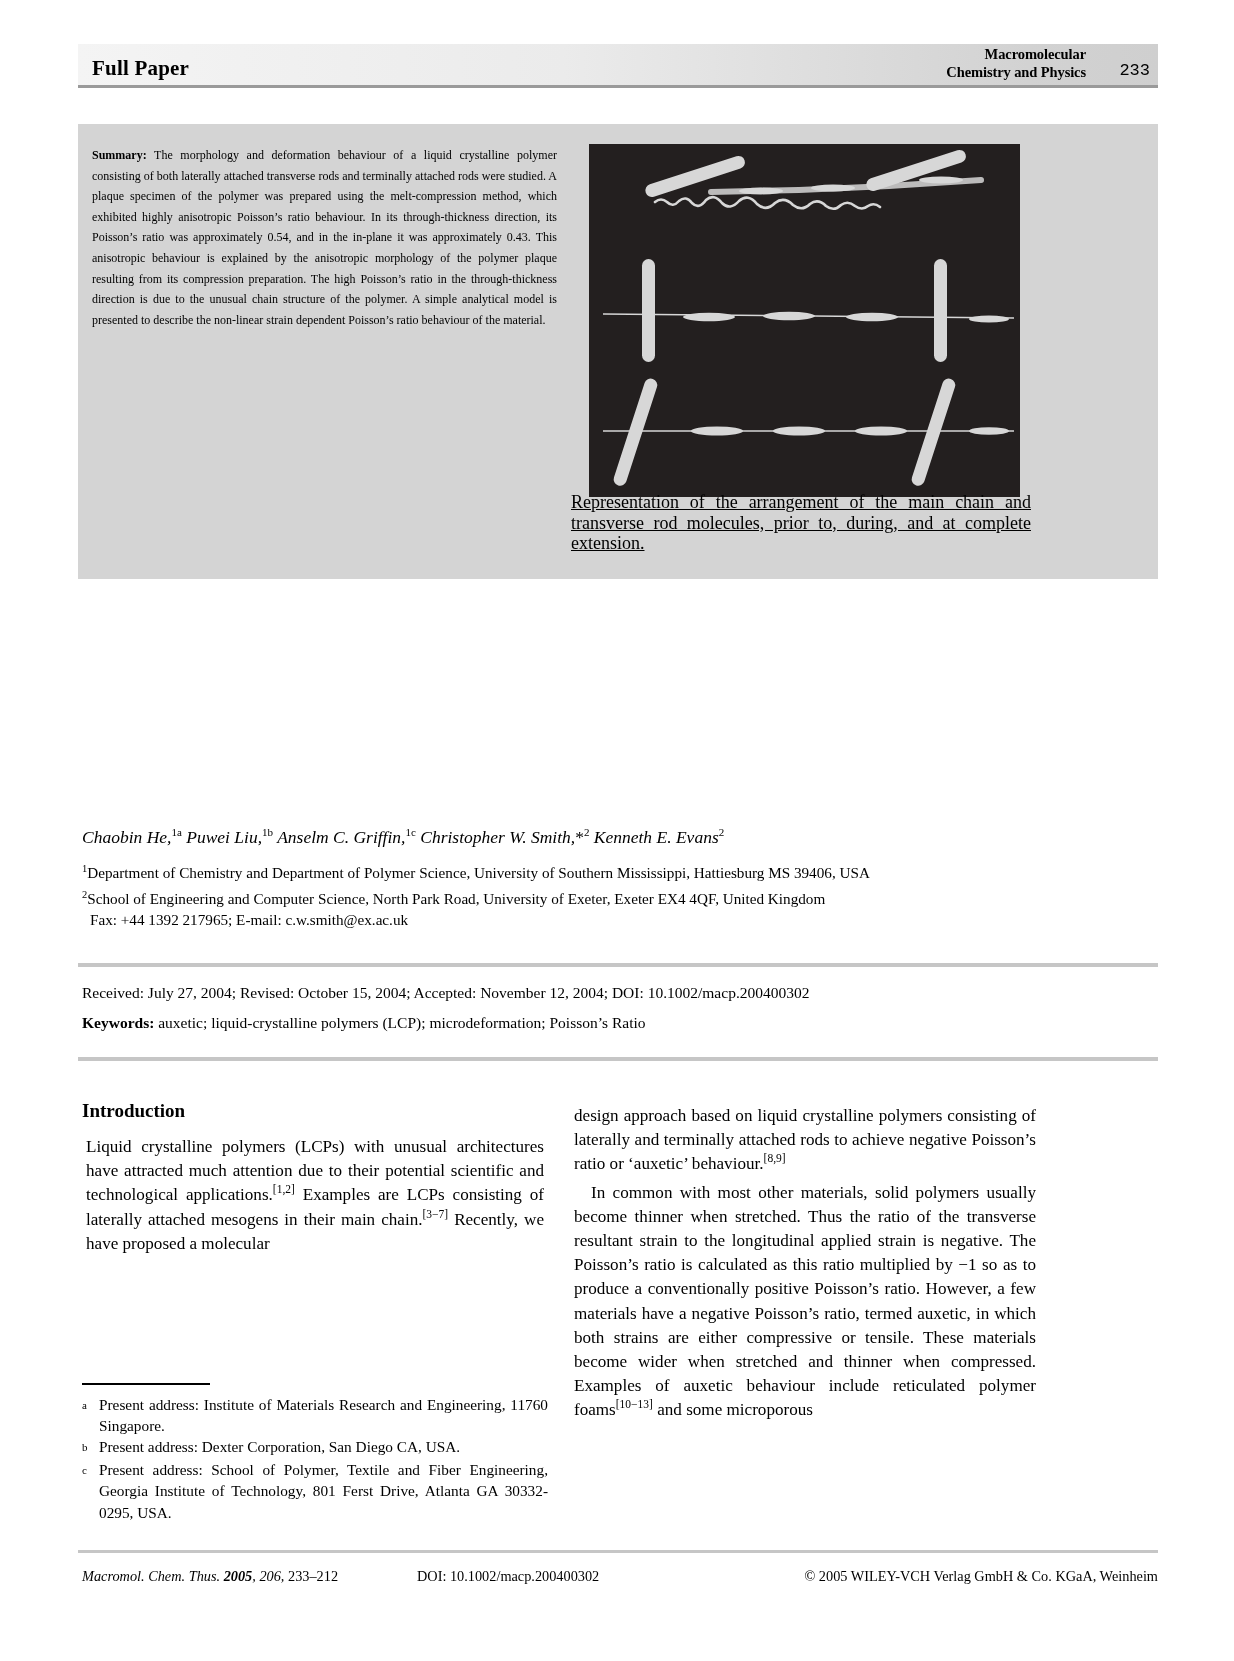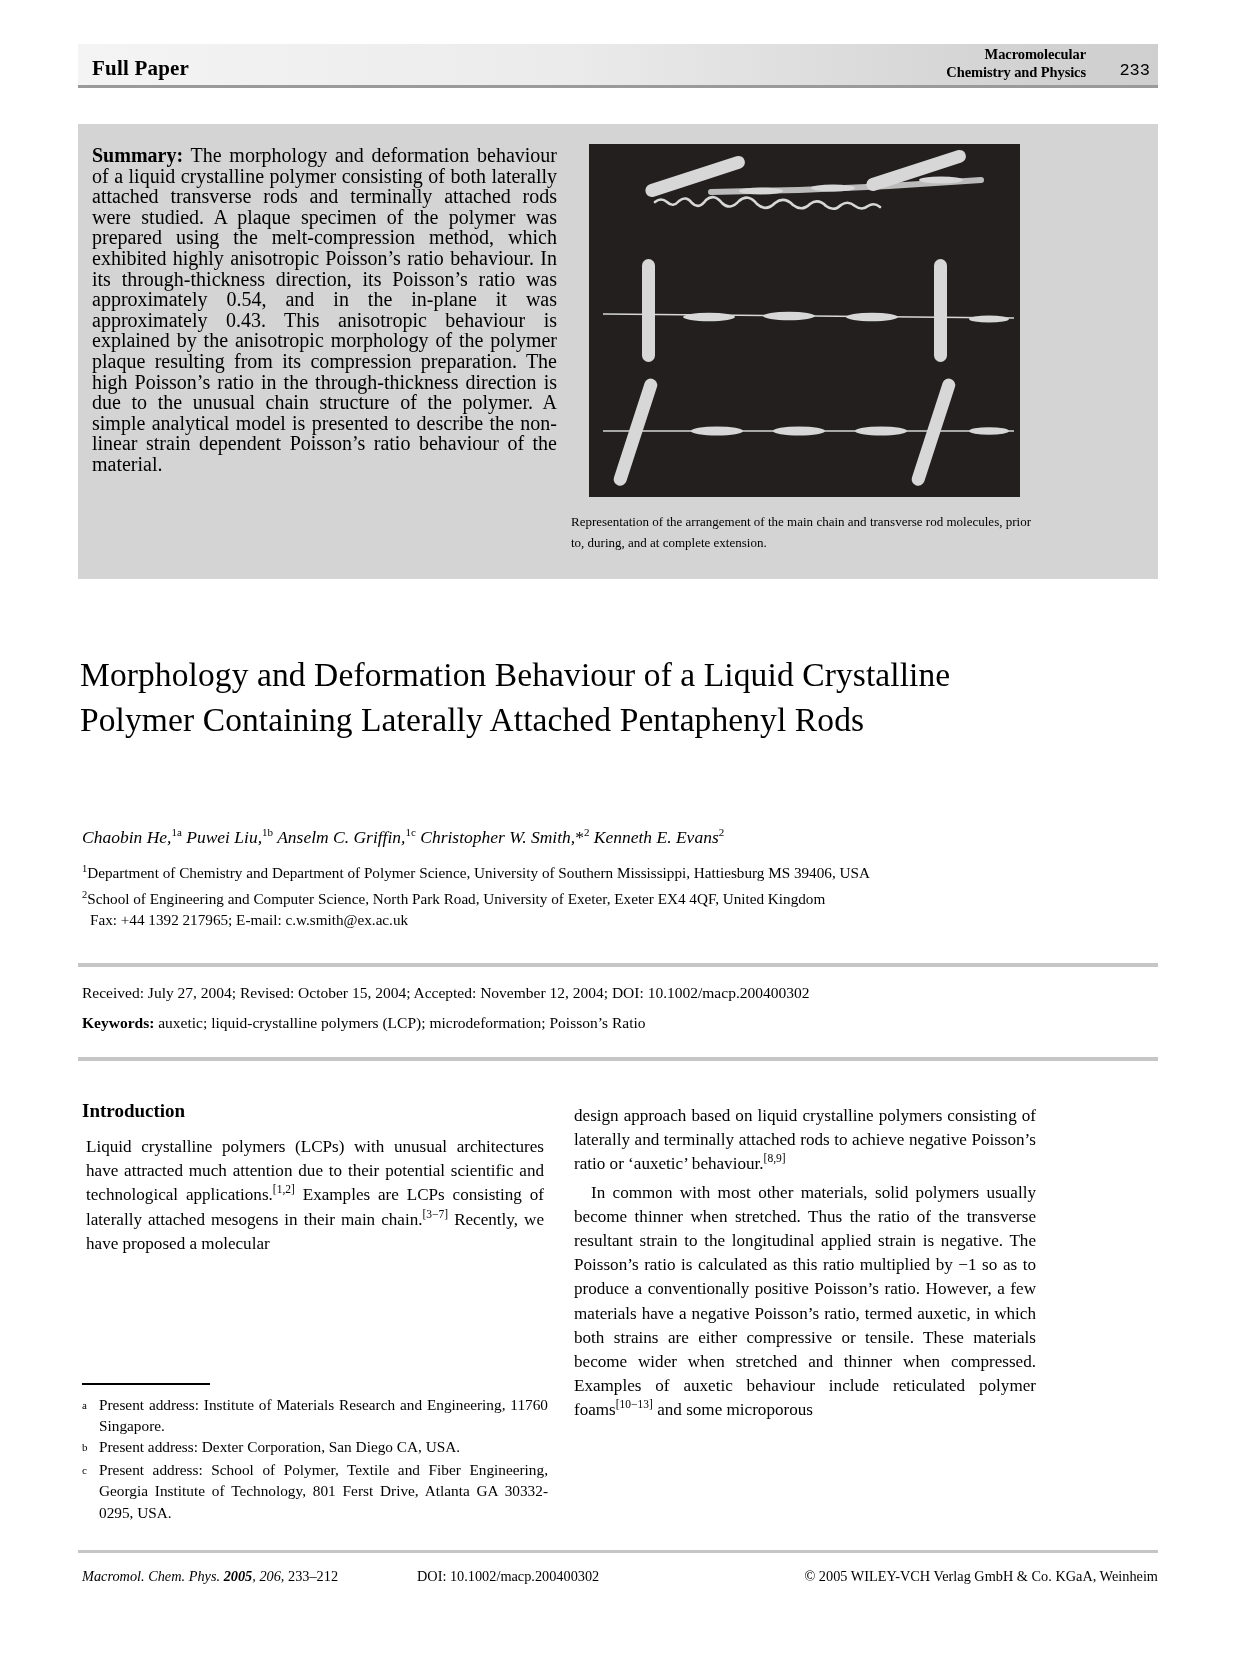--- a/index.html
+++ b/index.html
@@ -71,44 +71,45 @@
     top: 124px;
     width: 1080px;
     height: 455px;
     background: #d4d4d4;
   }
   .summary-text {
     position: absolute;
     left: 14px;
     top: 21px;
     width: 465px;
-    font-size: 20px;
+    font-size: 12px;
     line-height: 20.6px;
     text-align: justify;
     hyphens: none;
   }
   .summary-text b { font-weight: bold; }
 
   .ga-figure {
     position: absolute;
     left: 511px;
     top: 20px;
     width: 431px;
     height: 353px;
     background: #231f1f;
     overflow: hidden;
   }
   .ga-caption {
     position: absolute;
     left: 493px;
-    top: 388px;
+    top: 368px;
     width: 460px;
-    font-size: 13px;
+    font-size: 18px;
     line-height: 20.5px;
     text-align: justify;
+    text-decoration: underline;
   }
 
   
   .title {
     position: absolute;
     left: 80px;
     top: 630px;
     width: 900px;
     font-size: 33.5px;
     line-height: 45px;
@@ -302,21 +303,20 @@
           <ellipse cx="210" cy="287" rx="26" ry="4.5" fill="#d7d7d7"></ellipse>
           <ellipse cx="292" cy="287" rx="26" ry="4.5" fill="#d7d7d7"></ellipse>
           <ellipse cx="400" cy="287" rx="20" ry="3.8" fill="#d7d7d7"></ellipse>
         </g>
       </svg>
     </div>
 
     <div class="ga-caption">Representation of the arrangement of the main chain and transverse rod molecules, prior to, during, and at complete extension.</div>
   </div>
 
-  <h1 class="title">Morphology and Deformation Behaviour of a Liquid Crystalline Polymer Containing Laterally Attached Pentaphenyl Rods</h1>
 
   <div class="authors">
     <span><span>Chaobin He,</span><sup>1a</sup></span>
     <span><span>Puwei Liu,</span><sup>1b</sup></span>
     <span><span>Anselm C. Griffin,</span><sup>1c</sup></span>
     <span><span>Christopher W. Smith,</span><span class="star">*</span><sup>2</sup></span>
     <span><span>Kenneth E. Evans</span><sup>2</sup></span>
   </div>
 
   <div class="affils">
@@ -351,18 +351,18 @@
       <div class="fn-body">Present address: Dexter Corporation, San Diego CA, USA.</div>
     </div>
     <div class="fn-item">
       <div class="fn-mark">c</div>
       <div class="fn-body">Present address: School of Polymer, Textile and Fiber Engineering, Georgia Institute of Technology, 801 Ferst Drive, Atlanta GA 30332-0295, USA.</div>
     </div>
   </div>
 
   <div class="rule rule-3"></div>
   <div class="footer">
-    <div class="footer-l"><span>Macromol. Chem. Phys.</span> <b>2005</b>, <span>206</span>, <span class="nonital">233–212</span></div>
+    <div class="footer-l"><span>Macromol. Chem. Thus.</span> <b>2005</b>, <span>206</span>, <span class="nonital">233–212</span></div>
     <div class="footer-c">DOI: 10.1002/macp.200400302</div>
     <div class="footer-r">© 2005 WILEY-VCH Verlag GmbH &amp; Co. KGaA, Weinheim</div>
   </div>
 
 </div>
 
 </body></html>

